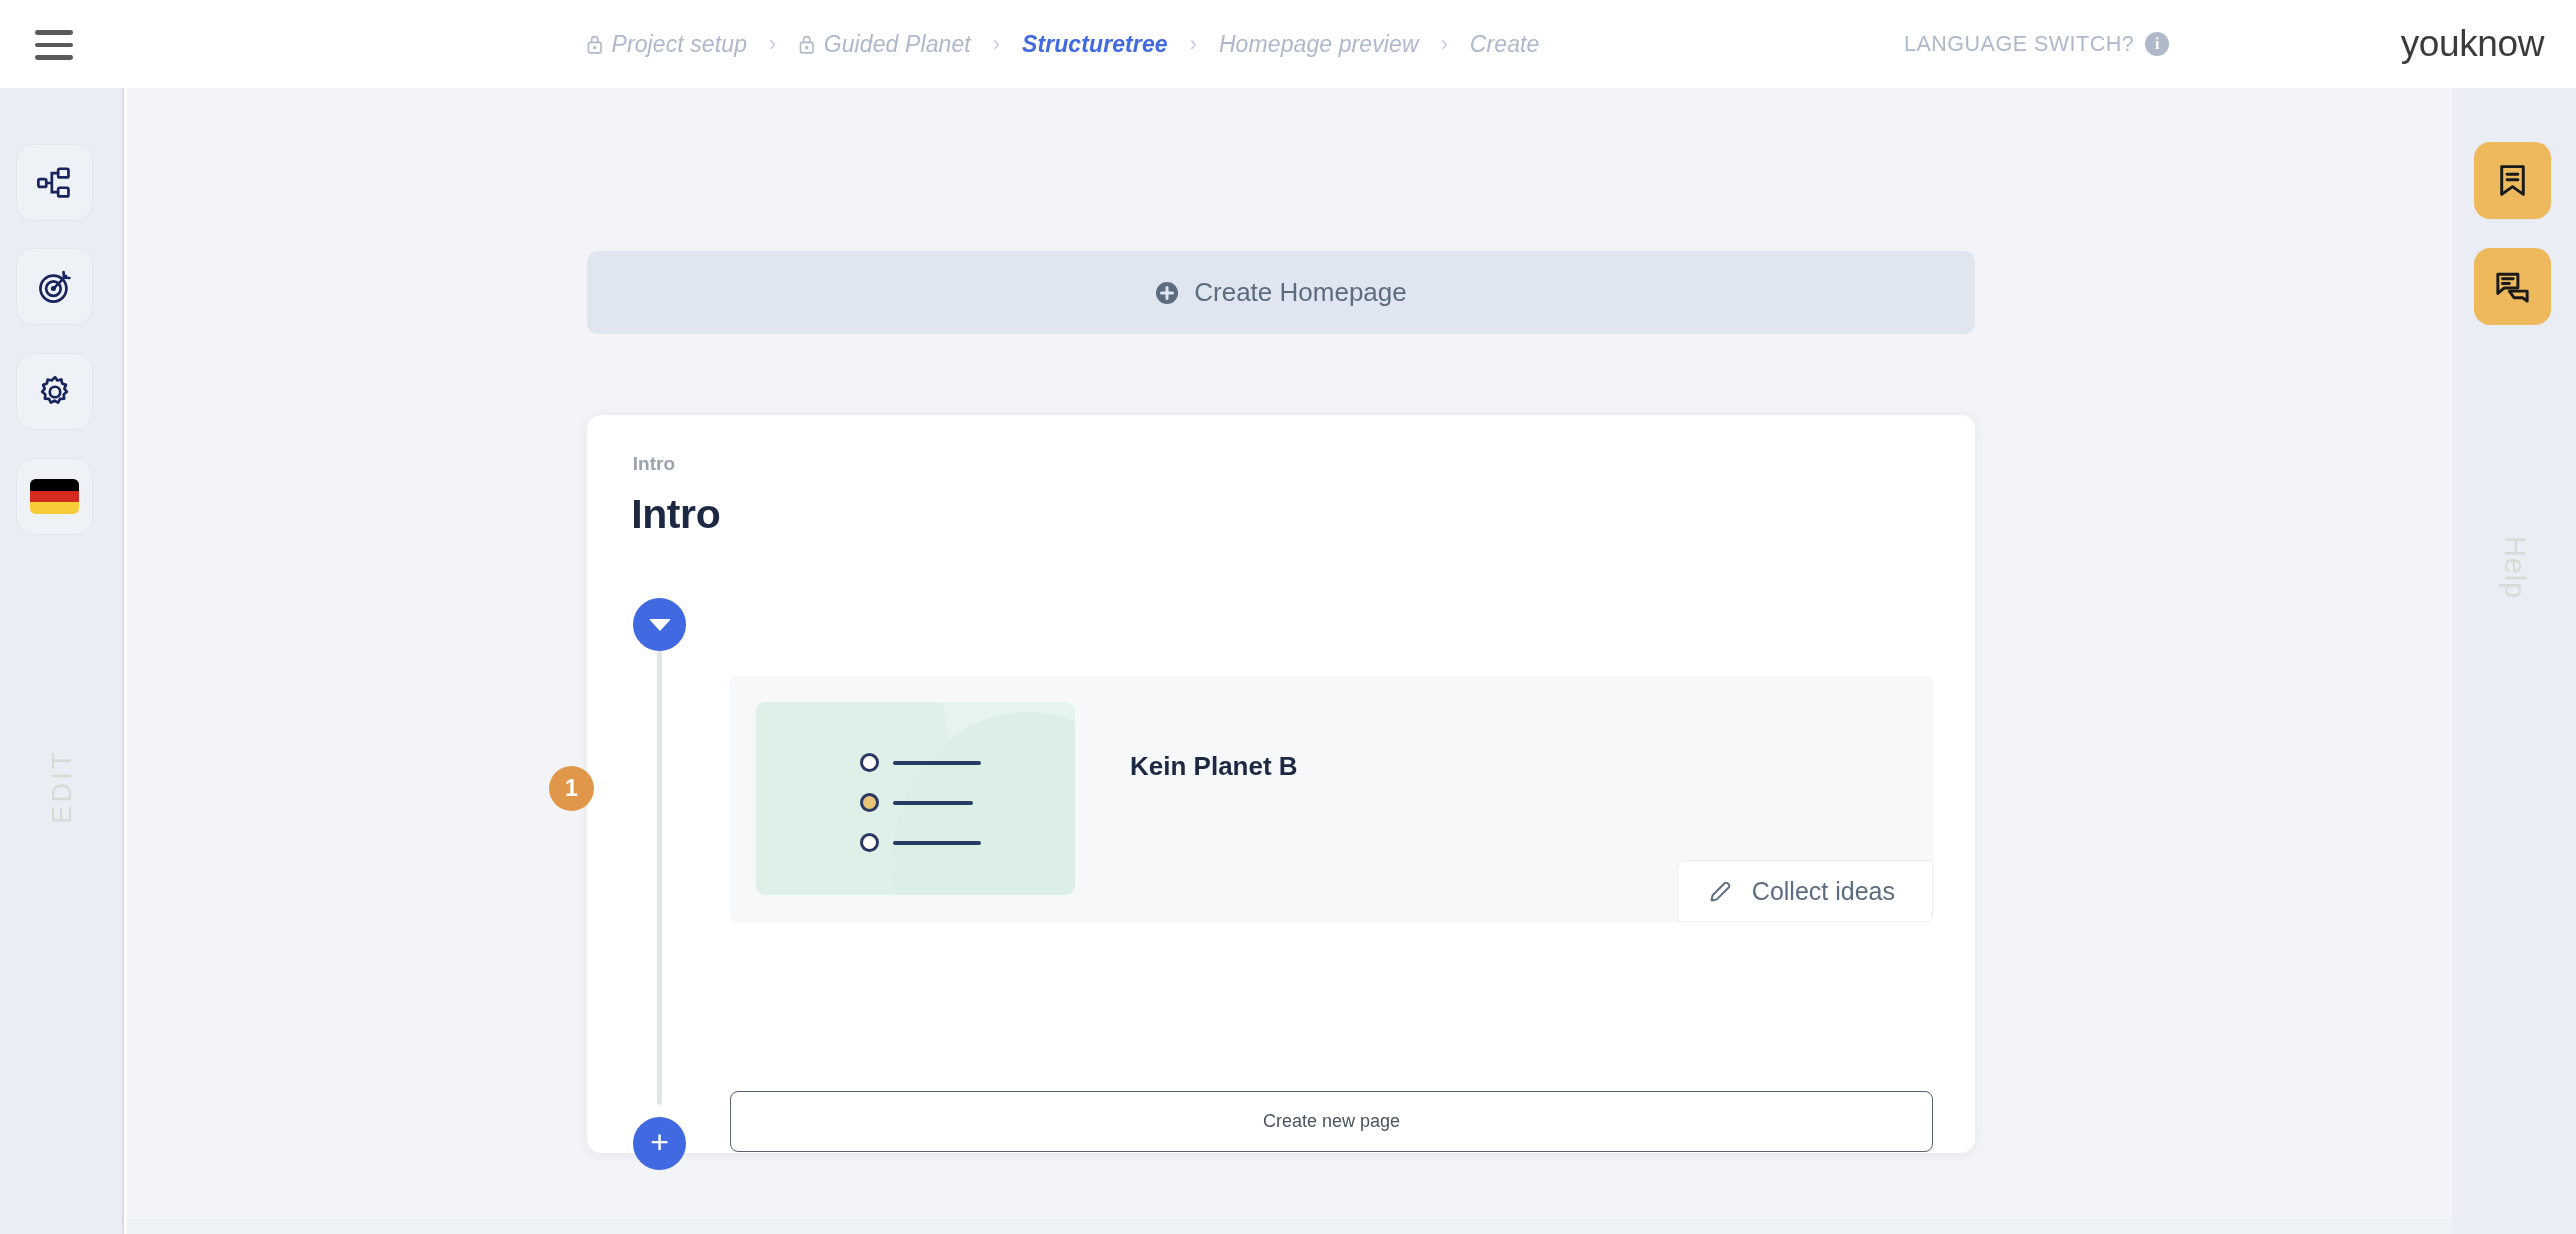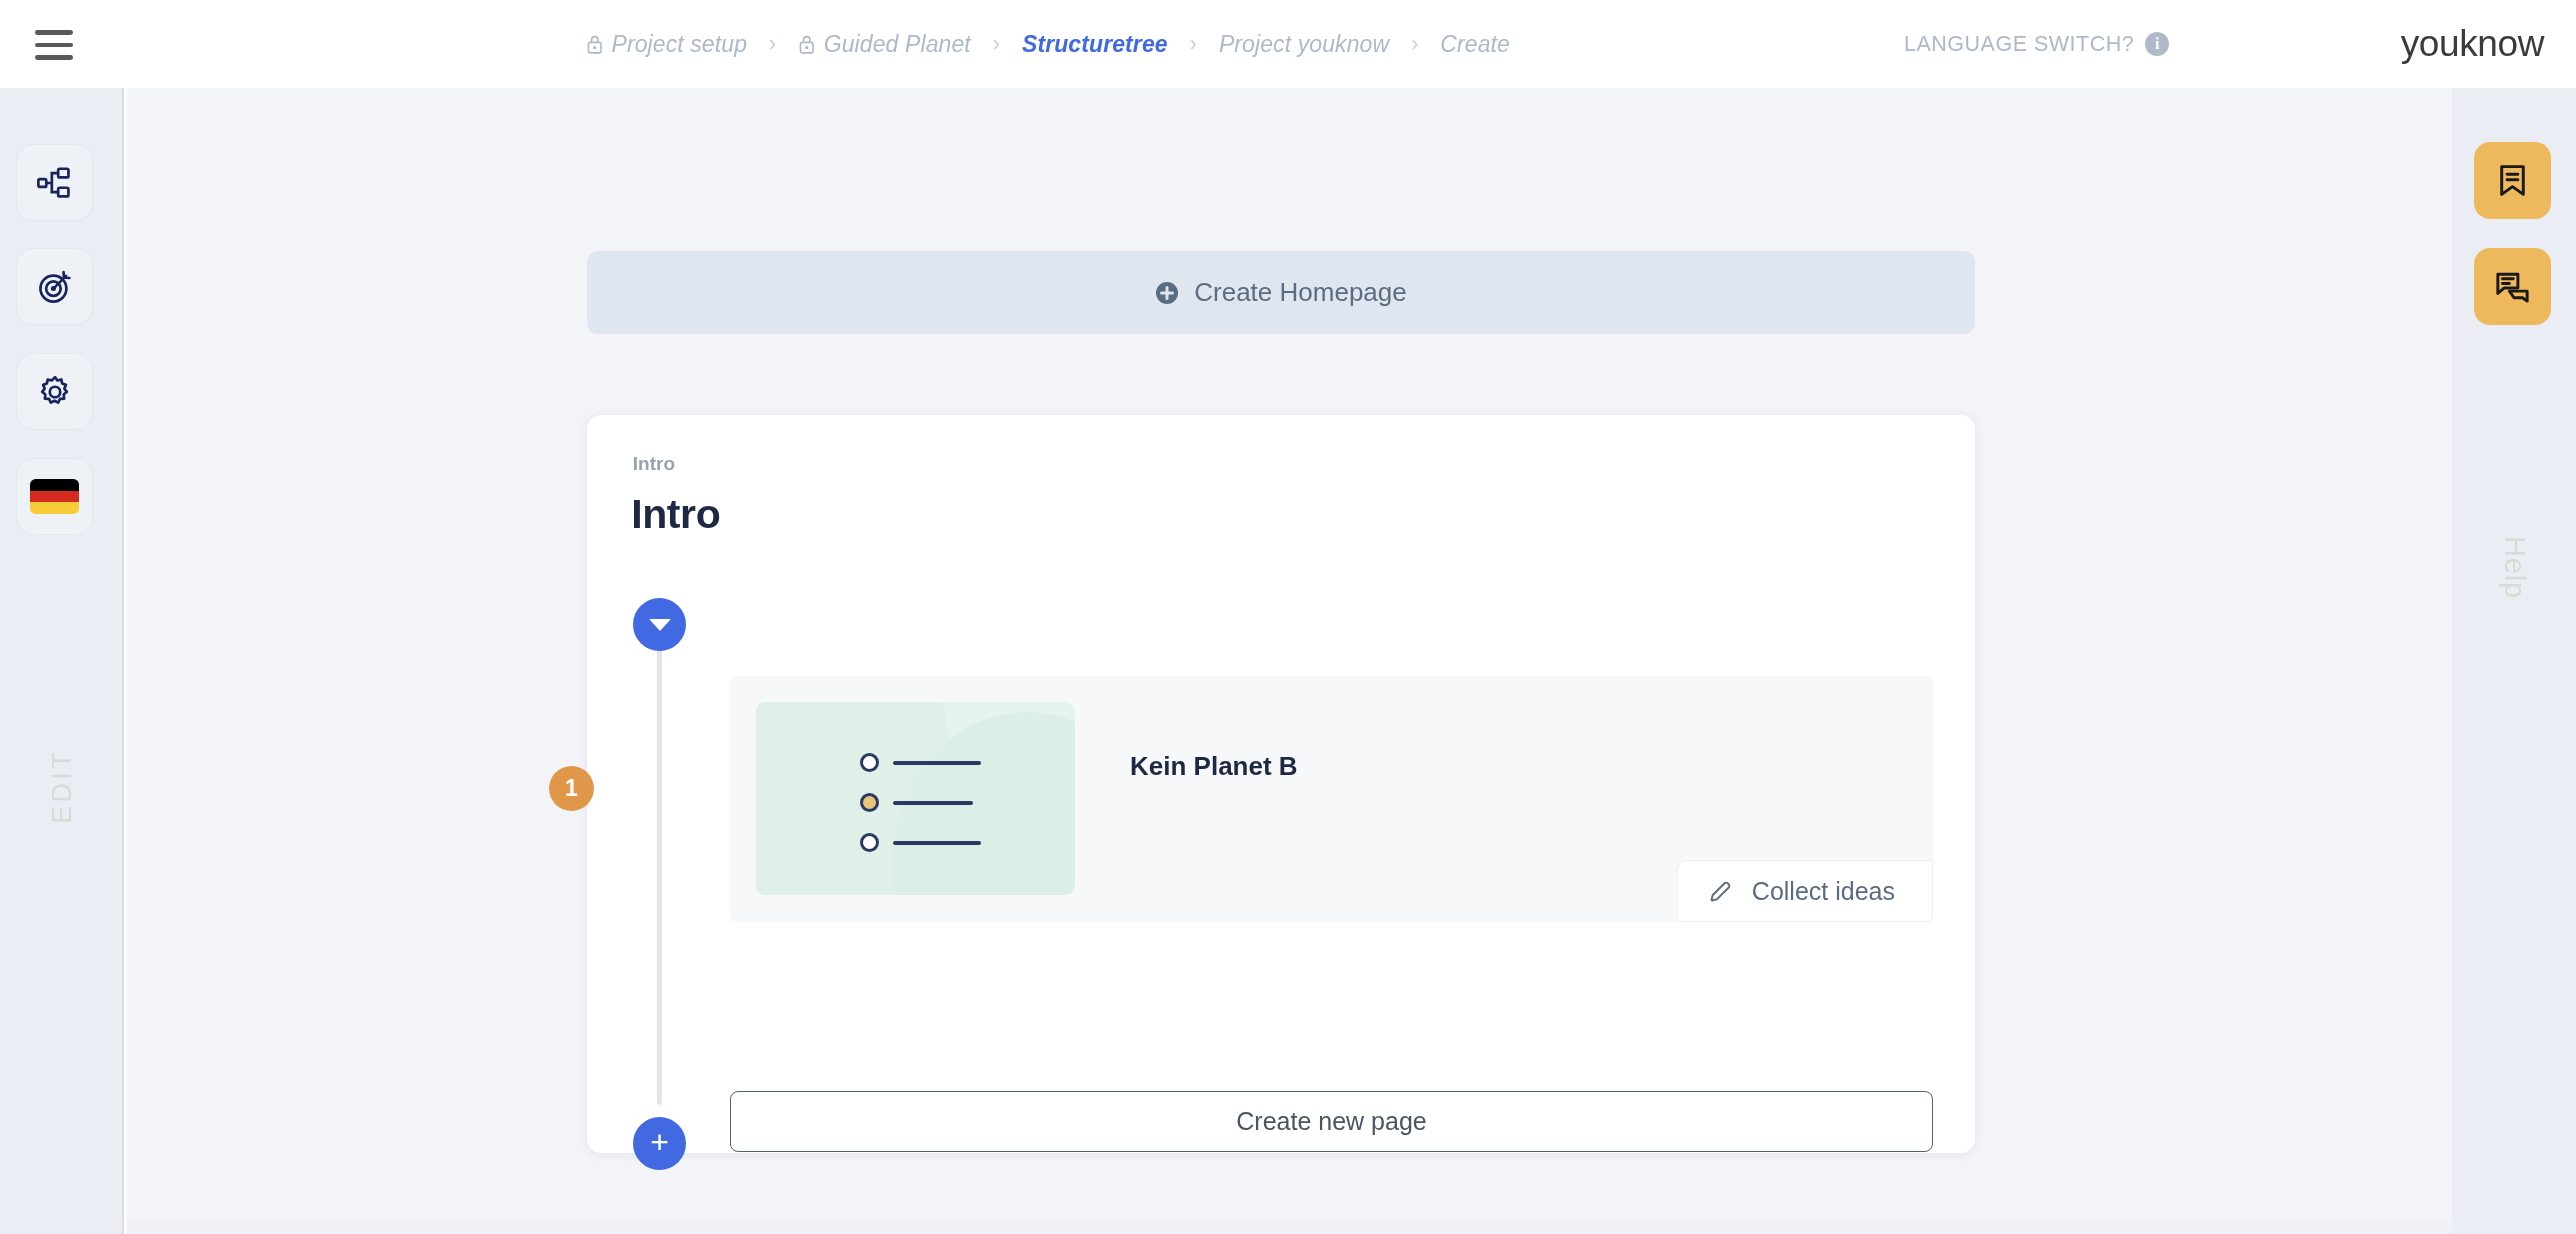--- a/index.html
+++ b/index.html
@@ -459,21 +459,21 @@
     height: 61px;
     background: #ffffff;
     border: 1.6px solid #58626f;
     border-radius: 8px;
     display: flex;
     align-items: center;
     justify-content: center;
     cursor: pointer;
   }
   .create-page-btn .cptext {
-    font-size: 25px;
+    font-size: 18px;
     color: #4a5463;
   }
 
   .strip-bottom {
     position: absolute;
     left: 0;
     bottom: 0;
     width: 2325px;
     height: 16px;
     background: #eef1f5;
@@ -511,21 +511,21 @@
       <span>Guided Planet</span>
     </div>
     <span class="crumb-sep">›</span>
 
     <div class="crumb active">
       <span>Structuretree</span>
     </div>
     <span class="crumb-sep">›</span>
 
     <div class="crumb">
-      <span>Project youknow</span>
+      <span>Homepage preview</span>
     </div>
     <span class="crumb-sep">›</span>
 
     <div class="crumb">
       <span>Create</span>
     </div>
   </nav>
 
   <div class="lang-switch">
     <span class="lstext">LANGUAGE SWITCH?</span>

